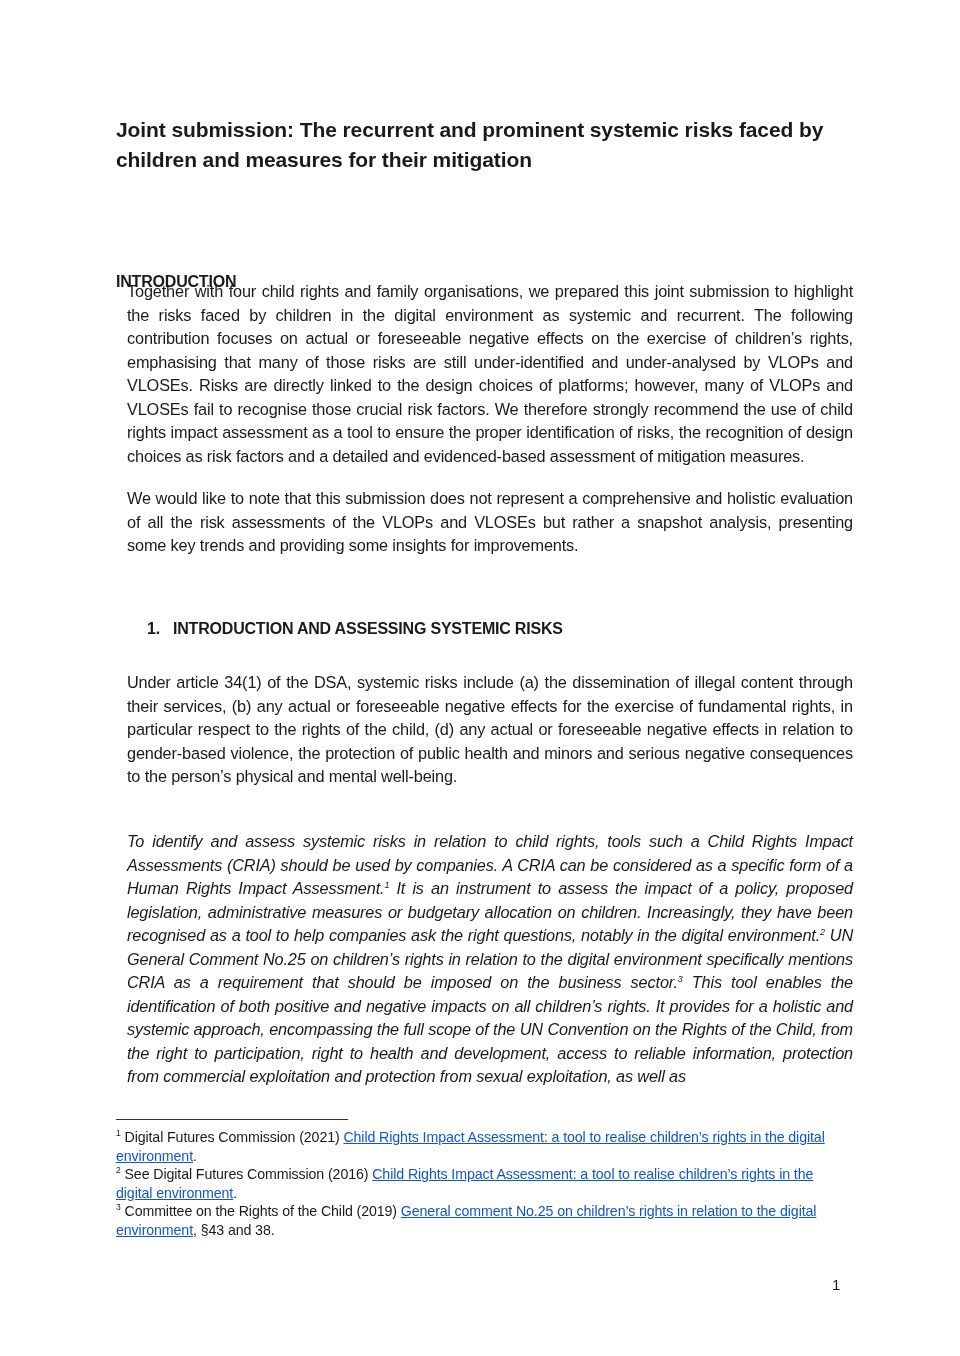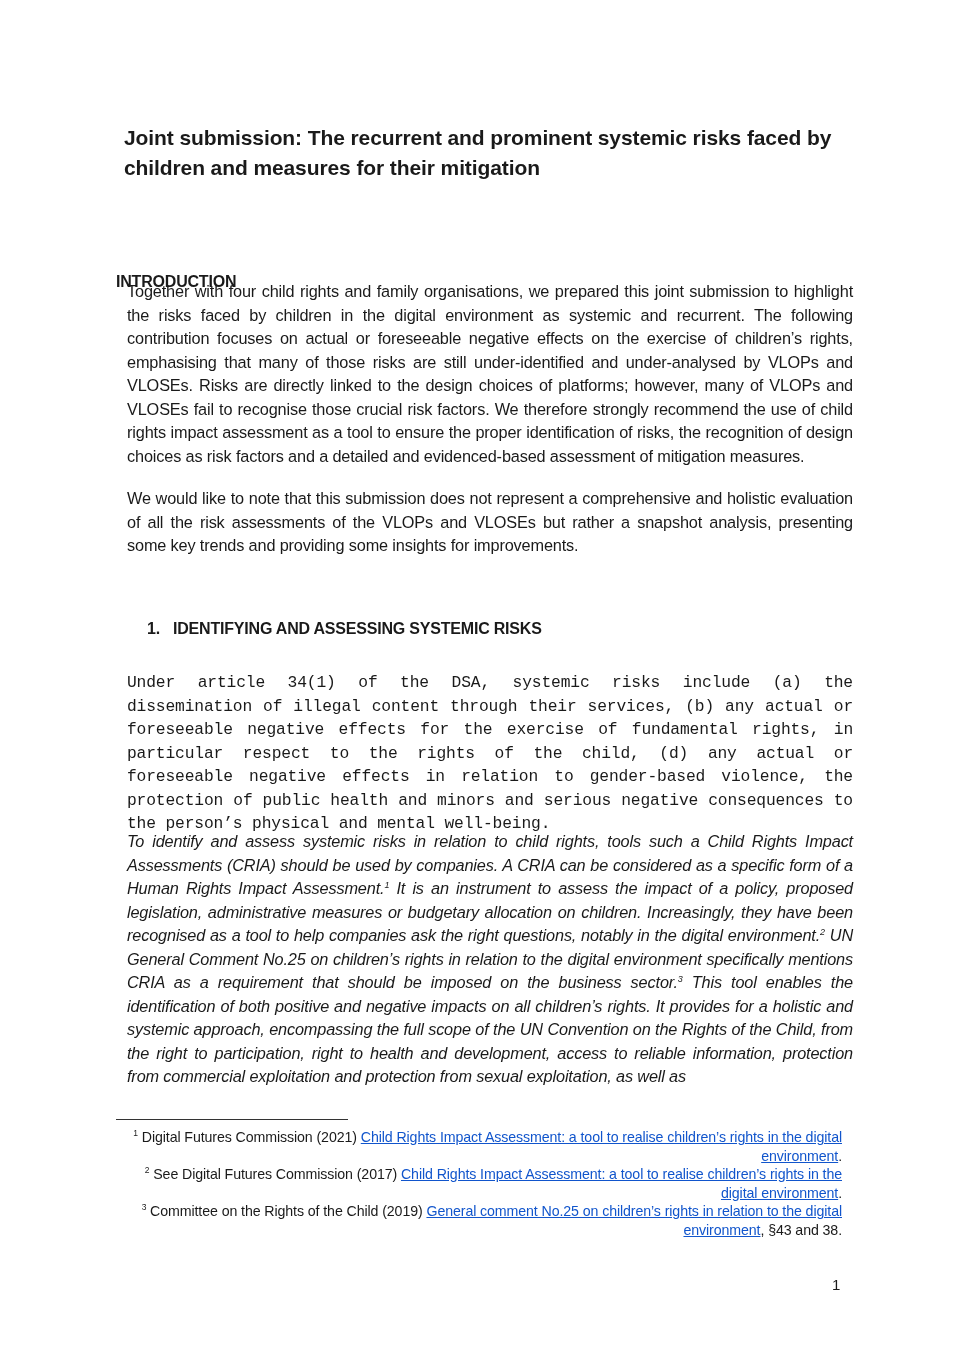--- a/index.html
+++ b/index.html
@@ -22,21 +22,21 @@
       width: 726px;
     }
     .title {
       position: absolute;
       top: 115px;
       left: 0;
       width: 726px;
       font-size: 21px;
       font-weight: bold;
       line-height: 30px;
-      margin: 8px;
+      margin: 0;
       letter-spacing: -0.1px;
     }
     .section-heading {
       position: absolute;
       left: 0;
       font-size: 16px;
       font-weight: bold;
       margin: 0;
       line-height: 20px;
       letter-spacing: -0.2px;
@@ -49,21 +49,21 @@
       left: 0;
       width: 726px;
       font-size: 16.3px;
       line-height: 23.5px;
       text-align: justify;
       margin: 11px;
       letter-spacing: -0.15px;
     }
     .p1 { top: 269px; }
     .p2 { top: 476px; }
-    .p3 { top: 660px; font-family: Liberation Mono, monospace; }
+    .p3 { top: 660px; }
     .p4 { top: 819px; font-style: italic; }
     sup {
       font-size: 9px;
       line-height: 0;
       vertical-align: super;
     }
     .footnote-rule {
       position: absolute;
       left: 0;
       top: 1119px;
@@ -72,21 +72,20 @@
       background: #333333;
     }
     .footnotes {
       position: absolute;
       left: 0;
       top: 1128px;
       width: 726px;
       font-size: 14.2px;
       line-height: 18.5px;
       letter-spacing: -0.1px;
-      text-align: right;
     }
     .footnote { margin: 0; }
     .footnote sup { font-size: 8.5px; }
     .footnote a {
       color: #1155cc;
       text-decoration: underline;
     }
     .page-number {
       position: absolute;
       left: 832px;
@@ -100,28 +99,28 @@
 <div class="page">
 
   <h1 class="title">Joint submission: The recurrent and prominent systemic risks faced by children and measures for their mitigation</h1>
 
   <h2 class="section-heading intro-heading">INTRODUCTION</h2>
 
   <p class="para p1">Together with four child rights and family organisations, we prepared this joint submission to highlight the risks faced by children in the digital environment as systemic and recurrent. The following contribution focuses on actual or foreseeable negative effects on the exercise of children’s rights, emphasising that many of those risks are still under-identified and under-analysed by VLOPs and VLOSEs. Risks are directly linked to the design choices of platforms; however, many of VLOPs and VLOSEs fail to recognise those crucial risk factors. We therefore strongly recommend the use of child rights impact assessment as a tool to ensure the proper identification of risks, the recognition of design choices as risk factors and a detailed and evidenced-based assessment of mitigation measures.</p>
 
   <p class="para p2">We would like to note that this submission does not represent a comprehensive and holistic evaluation of all the risk assessments of the VLOPs and VLOSEs but rather a snapshot analysis, presenting some key trends and providing some insights for improvements.</p>
 
-  <h2 class="section-heading numbered-heading"><span class="num">1.</span><span>IDENTIFYING AND ASSESSING SYSTEMIC RISKS</span></h2>
+  <h2 class="section-heading numbered-heading"><span class="num">1.</span><span>INTRODUCTION AND ASSESSING SYSTEMIC RISKS</span></h2>
 
   <p class="para p3">Under article 34(1) of the DSA, systemic risks include (a) the dissemination of illegal content through their services, (b) any actual or foreseeable negative effects for the exercise of fundamental rights, in particular respect to the rights of the child, (d) any actual or foreseeable negative effects in relation to gender-based violence, the protection of public health and minors and serious negative consequences to the person’s physical and mental well-being.</p>
 
   <p class="para p4"><span>To identify and assess systemic risks in relation to child rights, tools such a Child Rights Impact Assessments (CRIA) should be used by companies. A CRIA can be considered as a specific form of a Human Rights Impact Assessment.</span><sup>1</sup><span> It is an instrument to assess the impact of a policy, proposed legislation, administrative measures or budgetary allocation on children. Increasingly, they have been recognised as a tool to help companies ask the right questions, notably in the digital environment.</span><sup>2</sup><span> UN General Comment No.25 on children’s rights in relation to the digital environment specifically mentions CRIA as a requirement that should be imposed on the business sector.</span><sup>3</sup><span> This tool enables the identification of both positive and negative impacts on all children’s rights. It provides for a holistic and systemic approach, encompassing the full scope of the UN Convention on the Rights of the Child, from the right to participation, right to health and development, access to reliable information, protection from commercial exploitation and protection from sexual exploitation, as well as</span></p>
 
   <div class="footnote-rule"></div>
 
   <div class="footnotes">
     <p class="footnote"><sup>1</sup><span> Digital Futures Commission (2021) </span><a href="#">Child Rights Impact Assessment: a tool to realise children’s rights in the digital environment</a><span>.</span></p>
-    <p class="footnote"><sup>2</sup><span> See Digital Futures Commission (2017) </span><a href="#">Child Rights Impact Assessment: a tool to realise children’s rights in the digital environment</a><span>.</span></p>
+    <p class="footnote"><sup>2</sup><span> See Digital Futures Commission (2016) </span><a href="#">Child Rights Impact Assessment: a tool to realise children’s rights in the digital environment</a><span>.</span></p>
     <p class="footnote"><sup>3</sup><span> Committee on the Rights of the Child (2019) </span><a href="#">General comment No.25 on children’s rights in relation to the digital environment</a><span>, §43 and 38.</span></p>
   </div>
 </div>
 
 <div class="page-number">1</div>
 
 </body></html>

